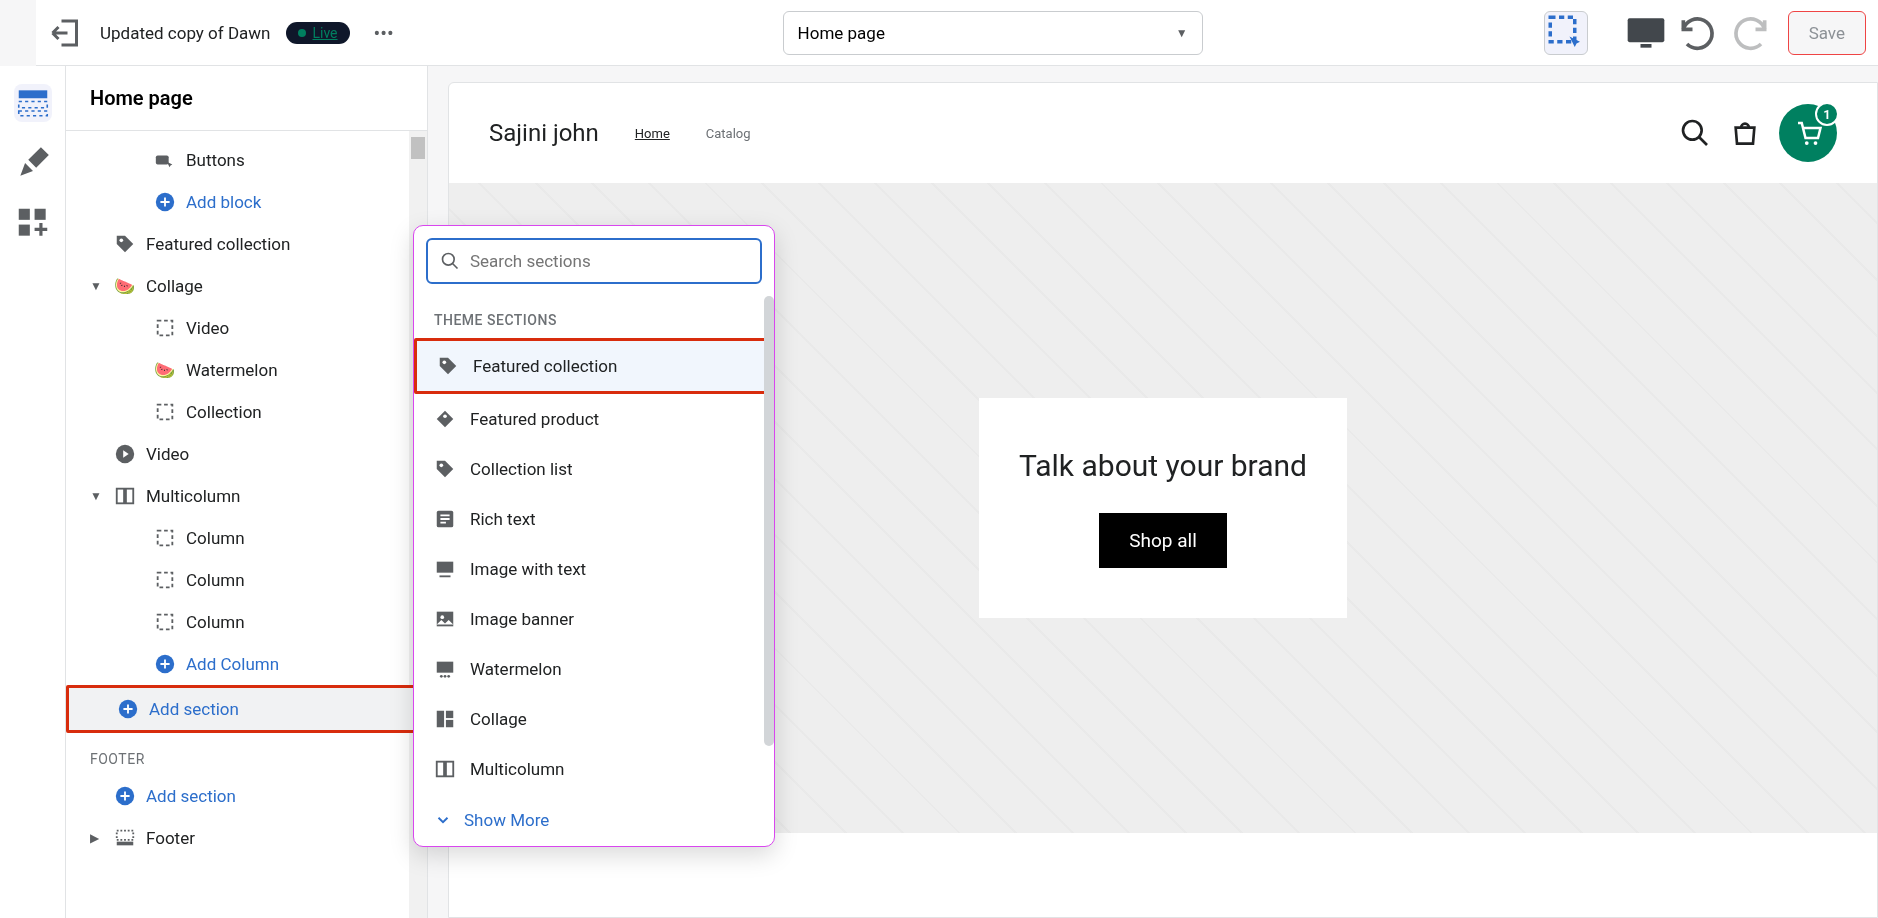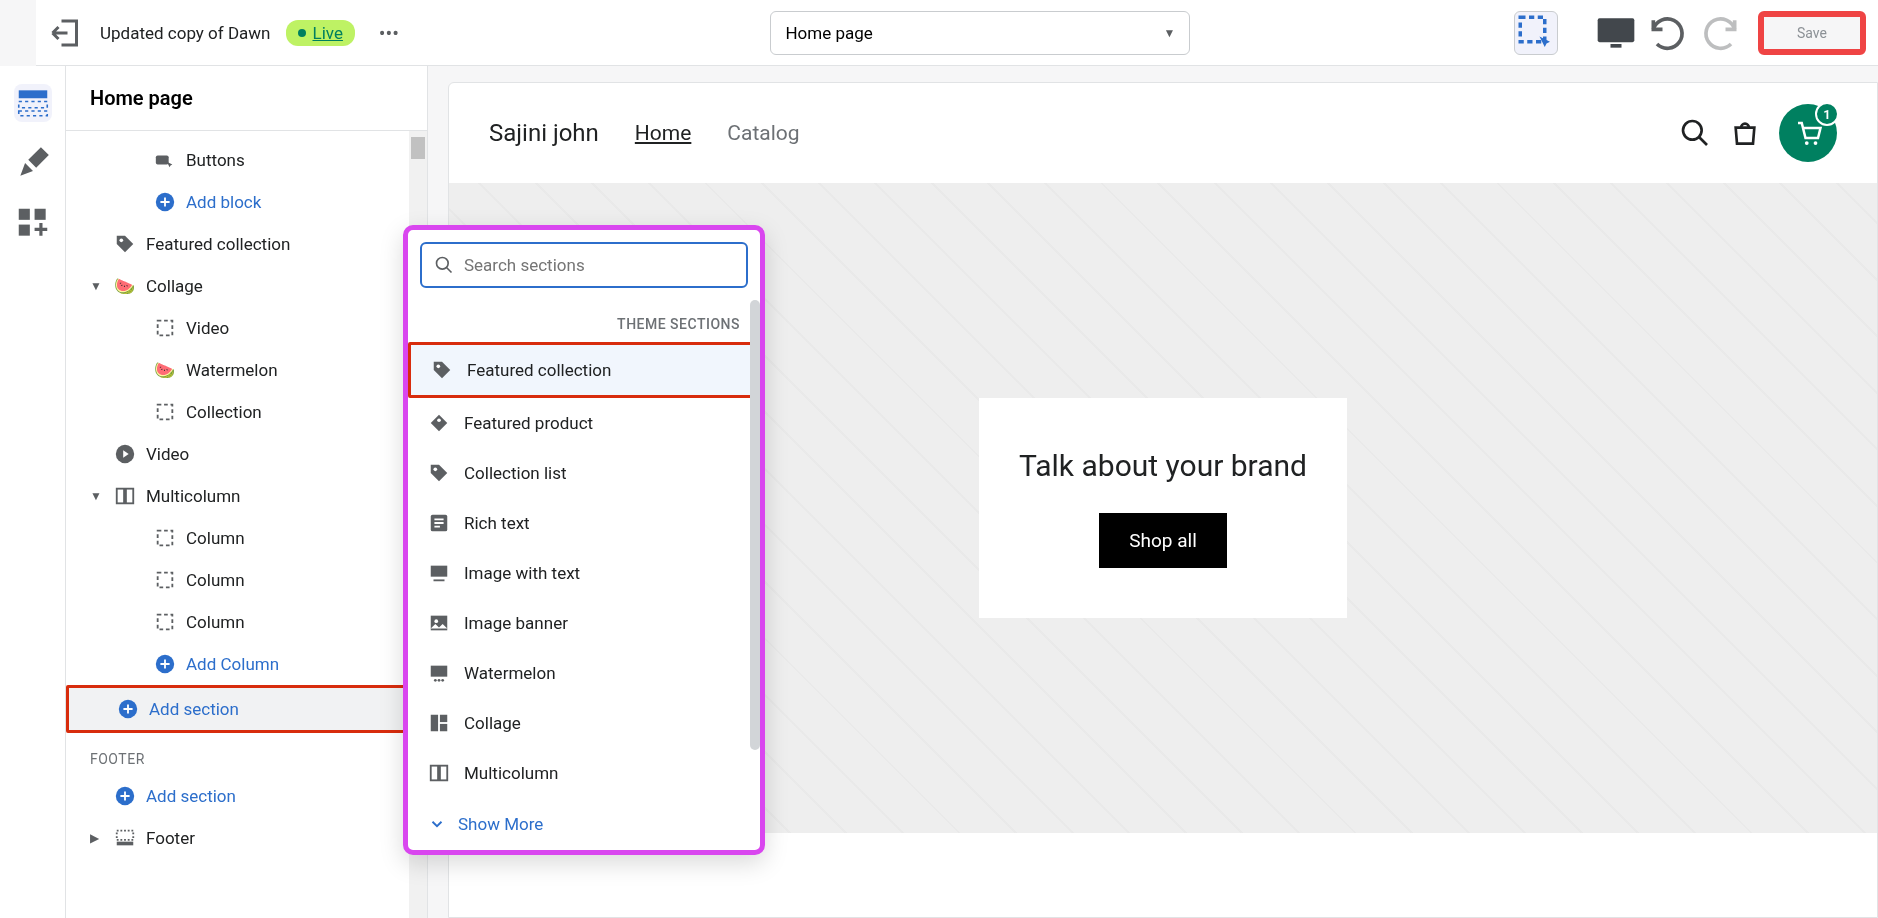--- a/index.html
+++ b/index.html
@@ -2,66 +2,66 @@
 <html><head>
 <meta charset="utf-8">
 <style>
 * { box-sizing: border-box; margin: 0; padding: 0; font-family: -apple-system, BlinkMacSystemFont, "Segoe UI", Roboto, sans-serif; }
 body { background: #f6f6f7; overflow: hidden; width: 1878px; height: 918px; }
 
 
 .top-bar { height: 66px; background: #fff; border-bottom: 1px solid #e1e3e5; display: flex; align-items: center; padding: 0 12px; gap: 16px; margin-left: 36px; }
 .exit-btn { width: 36px; height: 36px; display: flex; align-items: center; justify-content: center; cursor: pointer; border-radius: 4px; }
 .theme-name { font-size: 17px; color: #202223; }
-.live-badge { background: #bef264; color: #007f5f; font-size: 17px; padding: 3px 12px; border-radius: 12px; display: inline-flex; align-items: center; gap: 6px; text-decoration: underline; }
+.live-badge { background: #0f172a; color: #007f5f; font-size: 14px; padding: 3px 12px; border-radius: 12px; display: inline-flex; align-items: center; gap: 6px; text-decoration: underline; }
 .live-badge::before { content: ''; width: 8px; height: 8px; background: #007f5f; border-radius: 50%; }
 .more-btn { width: 36px; height: 36px; display: flex; align-items: center; justify-content: center; cursor: pointer; font-size: 20px; color: #5c5f62; }
 .page-select { margin-left: auto; margin-right: auto; position: relative; left: 20px; width: 420px; height: 44px; border: 1px solid #c9cccf; border-radius: 6px; background: #fff; display: flex; align-items: center; padding: 0 14px; font-size: 17px; justify-content: space-between; cursor: pointer; }
 .right-tools { display: flex; align-items: center; gap: 8px; }
 .tool-btn { width: 44px; height: 44px; display: flex; align-items: center; justify-content: center; cursor: pointer; border-radius: 6px; color: #5c5f62; font-size: 18px; }
 .tool-btn.active { background: #f1f2fb; color: #2c6ecb; border: 1px solid #c9cccf; }
-.save-btn { height: 44px; padding: 0 33px; background: #f6f6f7; border: 6px solid #ef4444; border-radius: 6px; font-size: 14px; color: #8c9196; cursor: not-allowed; margin-left:8px; }
+.save-btn { height: 44px; padding: 0 20px; background: #f6f6f7; border: 1px solid #ef4444; border-radius: 6px; font-size: 17px; color: #8c9196; cursor: not-allowed; margin-left:8px; }
 
 
 .main-layout { display: flex; height: calc(100% - 66px); }
 .left-rail { width: 66px; background: #fff; border-right: 1px solid #e1e3e5; display: flex; flex-direction: column; align-items: center; padding-top: 18px; gap: 22px; }
 .rail-btn { width: 38px; height: 38px; display: flex; align-items: center; justify-content: center; cursor: pointer; border-radius: 8px; font-size: 20px; color: #5c5f62; }
 .rail-btn.active { background: #f1f2fb; color: #2c6ecb; }
 
 .sidebar { width: 362px; background: #fff; border-right: 1px solid #e1e3e5; display: flex; flex-direction: column; }
 .sidebar-header { padding: 20px 24px; border-bottom: 1px solid #e1e3e5; font-size: 20px; font-weight: 600; }
 .tree { flex: 1; overflow-y: auto; padding: 8px 0; position: relative; }
 .tree-item { display: flex; align-items: center; gap: 10px; padding: 10px 20px 10px 48px; font-size: 17px; color: #202223; cursor: pointer; position: relative; }
 .tree-item.indent2 { padding-left: 88px; }
 .tree-item.link { color: #2c6ecb; }
 .tree-item.disabled { color: #8c9196; }
 .tree-item .chev { position: absolute; left: 24px; color: #5c5f62; font-size: 12px; }
 .tree-item .icon { width: 22px; height: 22px; display: flex; align-items: center; justify-content: center; color: #5c5f62; flex-shrink: 0; }
 .tree-item.highlighted { background: #f1f2f3; border: 3px solid #d82c0d; border-radius: 2px; }
 .footer-label { padding: 18px 24px 8px; font-size: 14px; color: #6d7175; letter-spacing: 0.5px; }
 
 
-.popup { position: absolute; left: 403px; top: 225px; width: 362px; background: #fff; border: 5px solid #d946ef; border-radius: 10px; box-shadow: 0 8px 24px rgba(0,0,0,0.15); z-index: 100; }
+.popup { position: absolute; left: 413px; top: 225px; width: 362px; background: #fff; border: 1px solid #d946ef; border-radius: 10px; box-shadow: 0 8px 24px rgba(0,0,0,0.15); z-index: 100; }
 .search-wrap { padding: 12px; }
 .search-box { width: 100%; height: 46px; border: 2px solid #2c6ecb; border-radius: 6px; display: flex; align-items: center; padding: 0 12px; gap: 10px; }
 .search-box input { border: none; outline: none; font-size: 17px; flex: 1; }
-.popup-list-wrap { position: relative; text-align: right; }
+.popup-list-wrap { position: relative; }
 .popup-scroll-indicator { position: absolute; right: 0; top: 0; width: 10px; height: 450px; background: #d2d5d8; border-radius: 5px; }
 .popup-heading { padding: 16px 20px 10px; font-size: 14px; color: #6d7175; letter-spacing: 0.5px; font-weight: 500; }
 .popup-item { display: flex; align-items: center; gap: 14px; padding: 14px 20px; font-size: 17px; color: #202223; cursor: pointer; }
 .popup-item.highlighted { background: #f1f6fd; border: 3px solid #d82c0d; border-radius: 2px; }
 .popup-item .picon { width: 22px; height: 22px; display: flex; align-items: center; justify-content: center; color: #5c5f62; }
 .show-more { display: flex; align-items: center; gap: 12px; padding: 16px 20px; font-size: 17px; color: #2c6ecb; cursor: pointer; }
 
 
 .preview { flex: 1; padding: 16px 0 0 20px; position: relative; overflow: hidden; }
 .preview-frame { background: #fff; height: 100%; border: 1px solid #e1e3e5; border-radius: 6px 0 0 0; position: relative; overflow: hidden; }
 .store-header { height: 100px; display: flex; align-items: center; padding: 0 40px; gap: 36px; justify-content: space-between; }
 .store-name { font-size: 24px; color: #202223; }
-.nav-link { font-size: 21px; color: #6d7175; cursor: pointer; }
+.nav-link { font-size: 13px; color: #6d7175; cursor: pointer; }
 .nav-link.active { color: #202223; text-decoration: underline; }
 .store-right { margin-left: auto; display: flex; align-items: center; gap: 18px; }
 .store-icon-btn { width: 32px; height: 32px; display: flex; align-items: center; justify-content: center; cursor: pointer; color: #202223; font-size:22px; }
 .cart-btn { width: 58px; height: 58px; background: #008060; border-radius: 50%; display: flex; align-items: center; justify-content: center; position: relative; cursor: pointer; color: #fff; }
 .cart-badge { position: absolute; top: -2px; right: -2px; width: 24px; height: 24px; background: #008060; border: 2px solid #fff; border-radius: 50%; color: #fff; font-size: 13px; display: flex; align-items: center; justify-content: center; font-weight:600; }
 .hero { height: 650px; background: #eeeeee; position: relative; display: flex; align-items: center; justify-content: center; background-image:
   repeating-linear-gradient(45deg, rgba(0,0,0,0.02) 0 2px, transparent 2px 40px); }
 .hero-card { background: #fff; padding: 50px 40px; text-align: center; }
 .hero-title { font-size: 30px; color: #202223; margin-bottom: 30px; }
 .hero-btn { background: #000; color: #fff; padding: 16px 30px; font-size: 19px; cursor: pointer; border: none; display:inline-block; }

